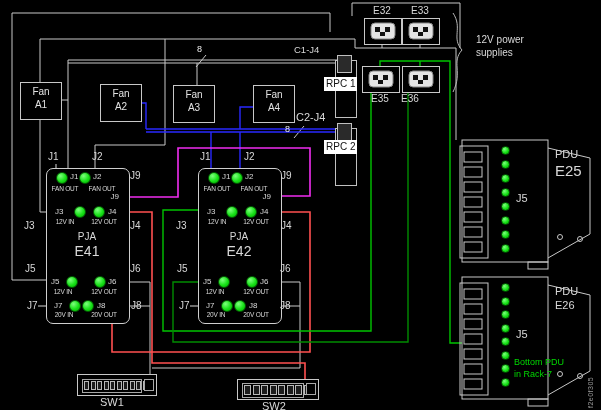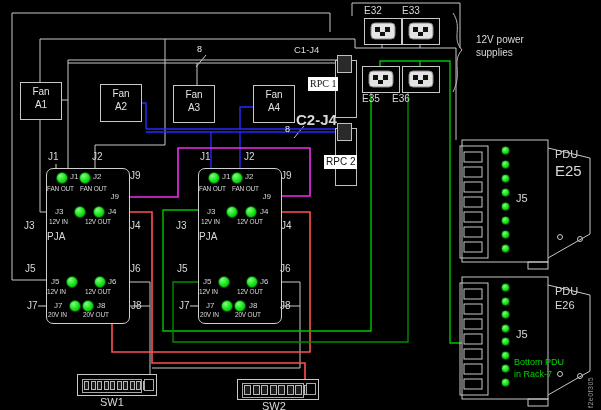--- a/index.html
+++ b/index.html
@@ -4,21 +4,21 @@
 <style>
   html,body{margin:0;padding:0;background:#222;}
   .stage{position:relative;width:601px;height:410px;background:#000;overflow:hidden;
          font-family:"Liberation Sans", sans-serif;color:#ddd;}
   .box{position:absolute;border:1px solid #c8c8c8;background:#000;}
   .fanbox{width:40px;height:34px;text-align:center;font-size:10px;line-height:1.3;padding-top:2px;color:#e2e2e2;}
   .pja{border:1px solid #cfcfcf;border-radius:7px;width:82px;height:154px;}
   .lbl{position:absolute;font-size:10px;color:#d8d8d8;white-space:nowrap;}
   .sm{font-size:8px;}
   .tiny{font-size:6.5px;letter-spacing:-0.2px;}
-  .ctr{}
+  .ctr{text-align:center;}
   .led{position:absolute;width:12px;height:12px;border-radius:50%;
        background:radial-gradient(circle at 35% 30%, #7dff7d 0%, #17e017 55%, #00a800 100%);
        border:1px solid #035c03;box-sizing:border-box;}
   .pled{position:absolute;width:9px;height:9px;border-radius:50%;
        background:radial-gradient(circle at 35% 30%, #7dff7d 0%, #17e017 55%, #00a800 100%);
        border:1px solid #035c03;box-sizing:border-box;}
   .rpcbar{position:absolute;border:1px solid #c0c0c0;background:#000;width:20px;height:56px;}
   .rpclbl{position:absolute;background:#fff;color:#111;font-size:10px;padding:0 2px;line-height:14px;white-space:nowrap;}
   .plug{position:absolute;border:1px solid #c0c0c0;background:#2a2a2a;width:13px;height:16px;}
   .wm{position:absolute;left:587px;top:352px;width:13px;height:56px;font-size:7px;color:#9a9a9a;
@@ -192,45 +192,46 @@
       </svg>
   </div>
   <div class="lbl ctr" style="left:362px;top:93px;width:36px;">E35</div>
   <div class="lbl ctr" style="left:392px;top:93px;width:36px;">E36</div>
   <div class="lbl" style="left:476px;top:34px;">12V power</div>
   <div class="lbl" style="left:476px;top:47px;">supplies</div>
 
   <div class="lbl" style="left:294px;top:44px;font-size:9.5px;">C1-J4</div>
   <div class="rpcbar" style="left:335px;top:60px;"></div>
   <div class="plug" style="left:337px;top:55px;"></div>
-  <div class="rpclbl" style="left:308px;top:77px;font-family:Liberation Serif, serif;">RPC 1</div>
-
-  <div class="lbl" style="left:296px;top:111px;font-size:15px;font-weight:bold;">C2-J4</div>
+  <div class="rpclbl" style="left:324px;top:77px;">RPC 1</div>
+
+  <div class="lbl" style="left:296px;top:111px;font-size:11px;">C2-J4</div>
   <div class="rpcbar" style="left:335px;top:128px;"></div>
   <div class="plug" style="left:337px;top:123px;"></div>
-  <div class="rpclbl" style="left:324px;top:155px;">RPC 2</div>
+  <div class="rpclbl" style="left:324px;top:140px;">RPC 2</div>
 
   <div class="lbl" style="left:197px;top:44px;font-size:9px;color:#eee;">8</div>
   <div class="lbl" style="left:285px;top:124px;font-size:9px;color:#eee;">8</div>
 
   <div class="box pja" style="left:46px;top:168px;">
     <span class="led" style="left:9px;top:3px;"></span>
     <div class="lbl sm" style="left:23px;top:3px;">J1</div>
     <span class="led" style="left:32px;top:3px;"></span>
     <div class="lbl sm" style="left:46px;top:3px;">J2</div>
     <div class="lbl tiny ctr" style="left:0px;top:16px;width:36px;">FAN OUT</div>
     <div class="lbl tiny ctr" style="left:33px;top:16px;width:44px;">FAN OUT</div>
     <div class="lbl sm" style="left:54px;top:23px;width:18px;text-align:right;">J9</div>
     <div class="lbl sm" style="left:8px;top:38px;">J3</div>
     <span class="led" style="left:27px;top:37px;"></span>
     <span class="led" style="left:46px;top:37px;"></span>
     <div class="lbl sm" style="left:61px;top:38px;">J4</div>
     <div class="lbl tiny ctr" style="left:2px;top:49px;width:32px;">12V IN</div>
     <div class="lbl tiny ctr" style="left:38px;top:49px;width:38px;">12V OUT</div>
     <div class="lbl ctr" style="left:0;top:62px;width:80px;">PJA</div>
+    <div class="lbl ctr" style="left:0;top:74px;width:80px;font-size:14px;">E41</div>
     <div class="lbl sm" style="left:4px;top:108px;">J5</div>
     <span class="led" style="left:19px;top:107px;"></span>
     <span class="led" style="left:47px;top:107px;"></span>
     <div class="lbl sm" style="left:61px;top:108px;">J6</div>
     <div class="lbl tiny ctr" style="left:0px;top:119px;width:32px;">12V IN</div>
     <div class="lbl tiny ctr" style="left:38px;top:119px;width:38px;">12V OUT</div>
     <div class="lbl sm" style="left:7px;top:132px;">J7</div>
     <span class="led" style="left:22px;top:131px;"></span>
     <span class="led" style="left:35px;top:131px;"></span>
     <div class="lbl sm" style="left:50px;top:132px;">J8</div>
@@ -256,20 +257,21 @@
     <div class="lbl tiny ctr" style="left:0px;top:16px;width:36px;">FAN OUT</div>
     <div class="lbl tiny ctr" style="left:33px;top:16px;width:44px;">FAN OUT</div>
     <div class="lbl sm" style="left:54px;top:23px;width:18px;text-align:right;">J9</div>
     <div class="lbl sm" style="left:8px;top:38px;">J3</div>
     <span class="led" style="left:27px;top:37px;"></span>
     <span class="led" style="left:46px;top:37px;"></span>
     <div class="lbl sm" style="left:61px;top:38px;">J4</div>
     <div class="lbl tiny ctr" style="left:2px;top:49px;width:32px;">12V IN</div>
     <div class="lbl tiny ctr" style="left:38px;top:49px;width:38px;">12V OUT</div>
     <div class="lbl ctr" style="left:0;top:62px;width:80px;">PJA</div>
+    <div class="lbl ctr" style="left:0;top:74px;width:80px;font-size:14px;">E42</div>
     <div class="lbl sm" style="left:4px;top:108px;">J5</div>
     <span class="led" style="left:19px;top:107px;"></span>
     <span class="led" style="left:47px;top:107px;"></span>
     <div class="lbl sm" style="left:61px;top:108px;">J6</div>
     <div class="lbl tiny ctr" style="left:0px;top:119px;width:32px;">12V IN</div>
     <div class="lbl tiny ctr" style="left:38px;top:119px;width:38px;">12V OUT</div>
     <div class="lbl sm" style="left:7px;top:132px;">J7</div>
     <span class="led" style="left:22px;top:131px;"></span>
     <span class="led" style="left:35px;top:131px;"></span>
     <div class="lbl sm" style="left:50px;top:132px;">J8</div>

